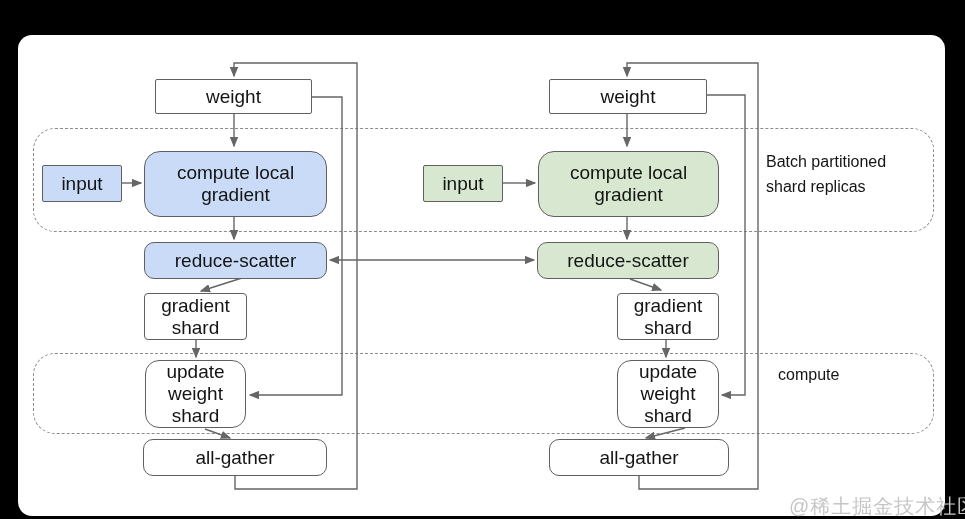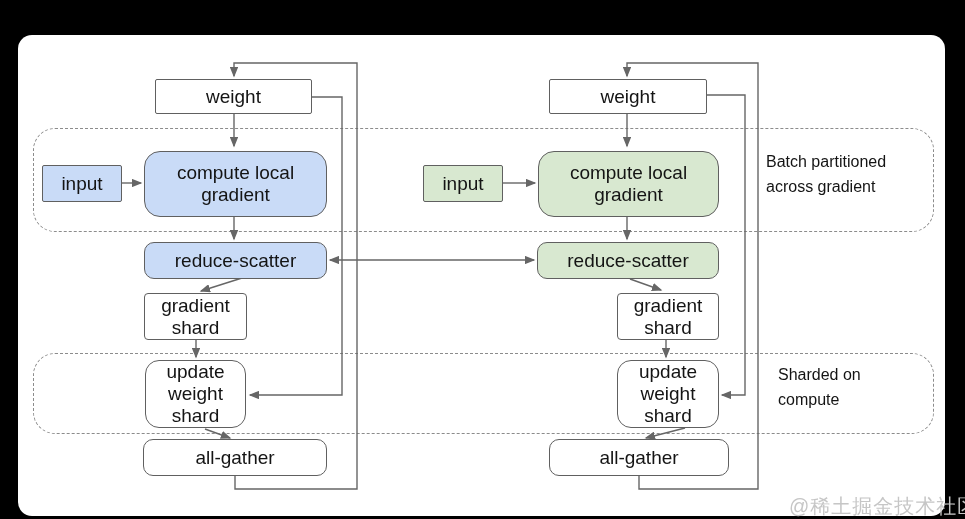--- a/index.html
+++ b/index.html
@@ -109,21 +109,20 @@
   <div class="node r-weight">weight</div>
   <div class="node fill-right r-input">input</div>
   <div class="node fill-right r-compute">compute local gradient</div>
   <div class="node fill-right r-reduce">reduce-scatter</div>
   <div class="node r-gradshard">gradient shard</div>
   <div class="node r-update">update weight shard</div>
   <div class="node r-allgather">all-gather</div>
 
   <div class="region-label label-batch">
     <div>Batch partitioned</div>
-    <div>across gradient</div>
+    <div>shard replicas</div>
   </div>
   <div class="region-label label-shard">
-    <div>Sharded on</div>
     <div>compute</div>
   </div>
 
   <div class="watermark">@稀土掘金技术社区</div>
 </div>
 
 </body></html>

